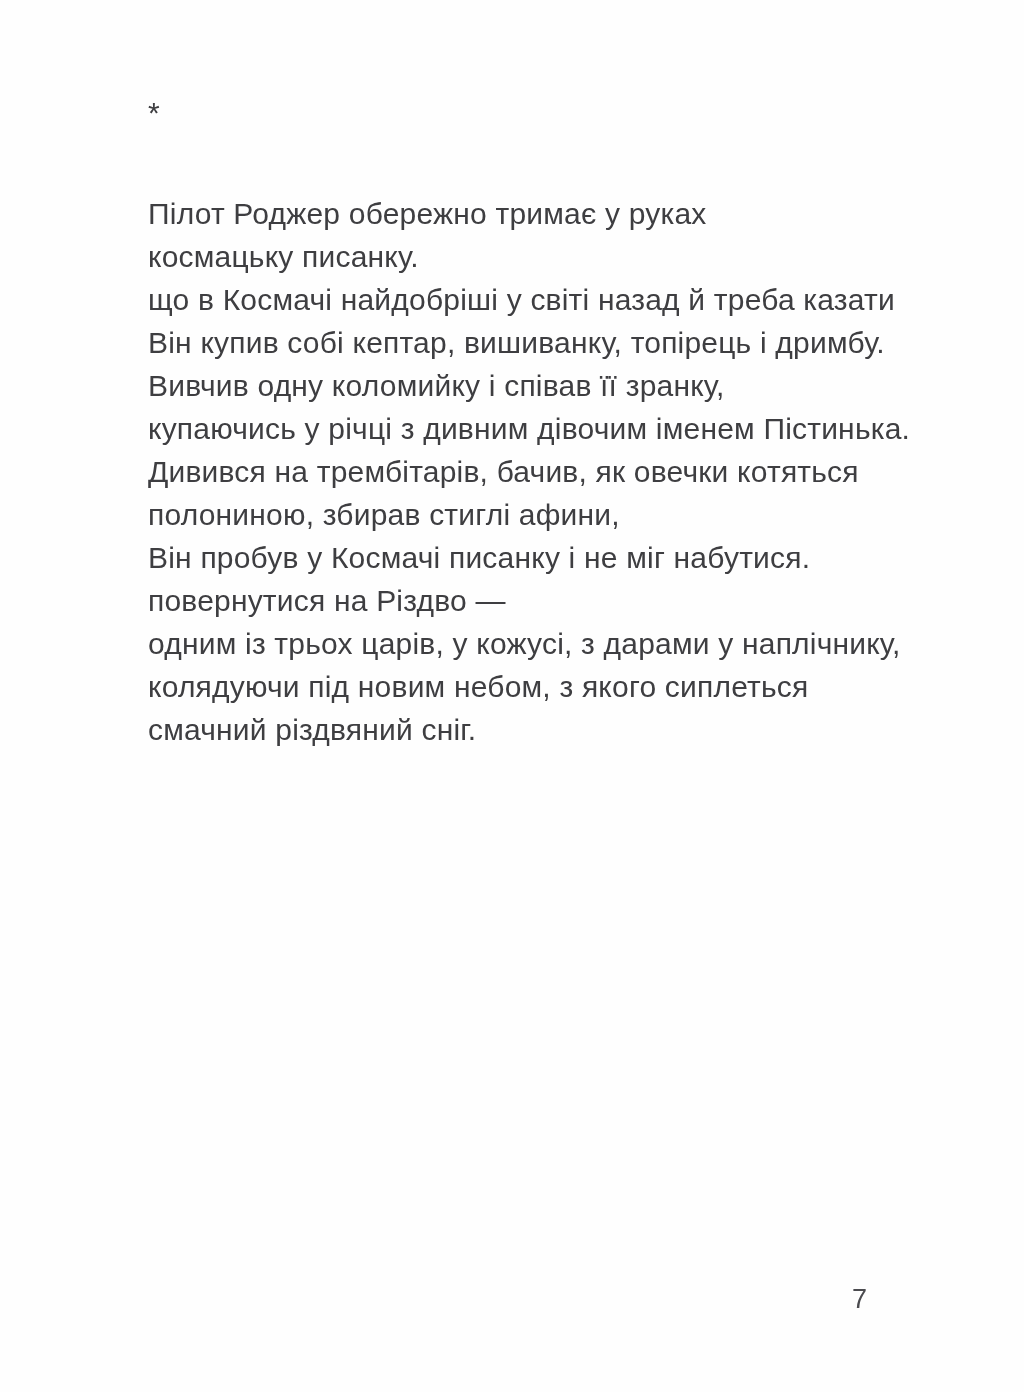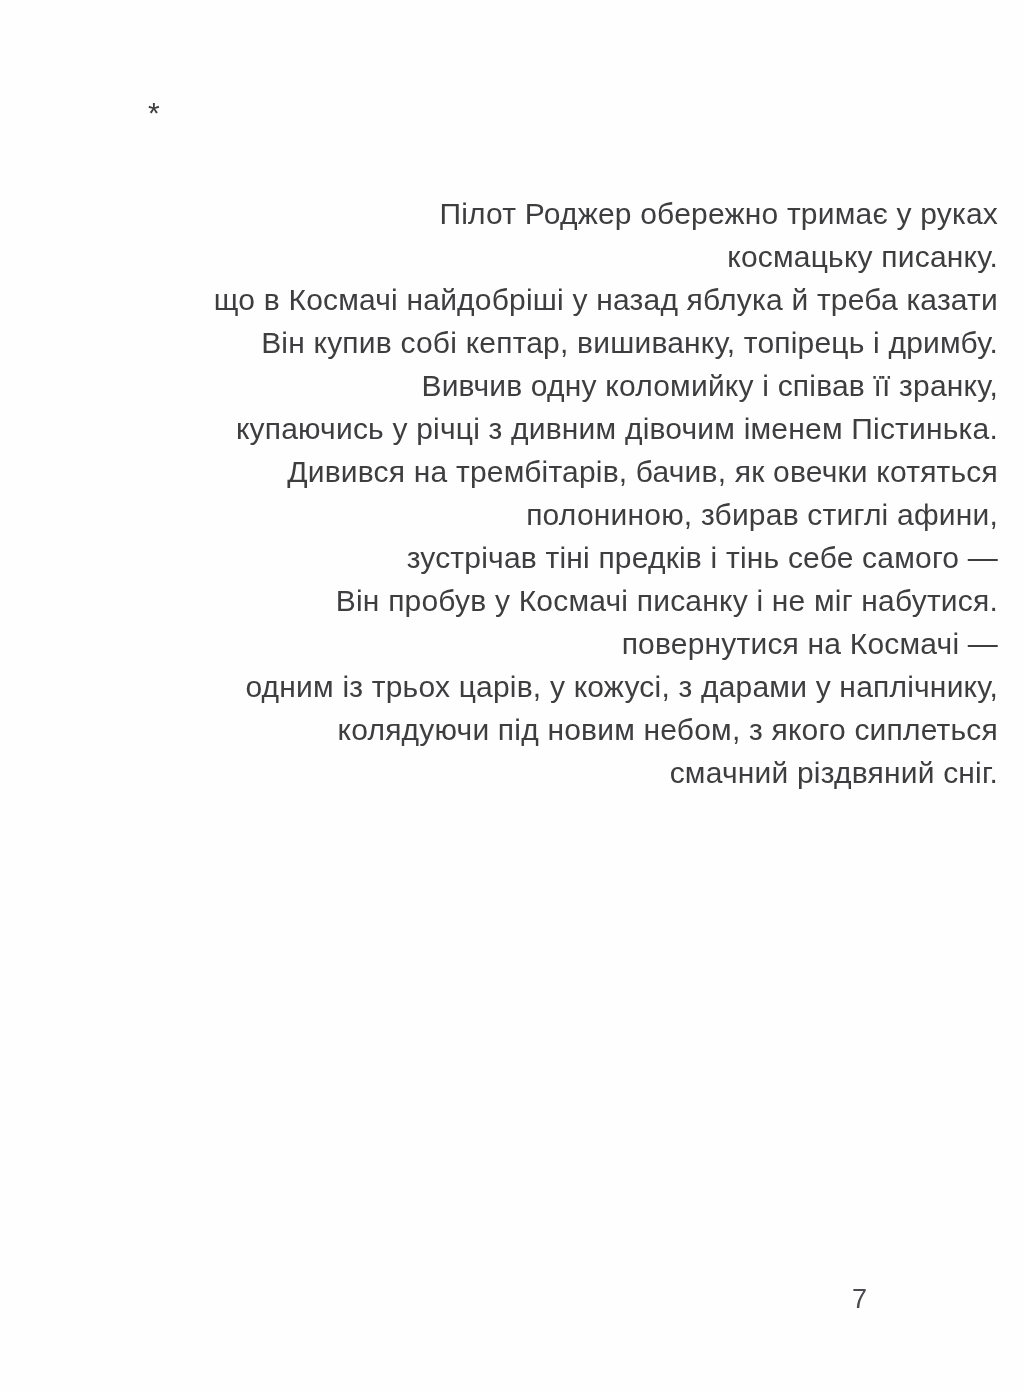--- a/index.html
+++ b/index.html
@@ -34,49 +34,47 @@
     top: 192px;
     width: 850px;
     font-size: 30px;
     line-height: 43px;
     font-weight: 400;
     color: #3e3e41;
     letter-spacing: 0.2px;
   }
   .poem .line {
     white-space: nowrap;
-    text-align: right;
   }
   .page-number {
     position: absolute;
     left: 852px;
     top: 1284px;
     font-size: 27px;
     color: #4b4b4f;
   }
 </style>
 </head>
 <body>
 
 <div class="page">
 
   <div class="section-marker">*</div>
 
   <div class="poem">
     <div class="line">Пілот Роджер обережно тримає у руках</div>
     <div class="line">космацьку писанку.</div>
-    <div class="line">що в Космачі найдобріші у назад яблука й треба казати</div>
+    <div class="line">що в Космачі найдобріші у світі назад й треба казати</div>
     <div class="line">Він купив собі кептар, вишиванку, топірець і дримбу.</div>
     <div class="line">Вивчив одну коломийку і співав її зранку,</div>
     <div class="line">купаючись у річці з дивним дівочим іменем Пістинька.</div>
     <div class="line">Дивився на трембітарів, бачив, як овечки котяться</div>
     <div class="line">полониною, збирав стиглі афини,</div>
-    <div class="line">зустрічав тіні предків і тінь себе самого —</div>
     <div class="line">Він пробув у Космачі писанку і не міг набутися.</div>
-    <div class="line">повернутися на Космачі —</div>
+    <div class="line">повернутися на Різдво —</div>
     <div class="line">одним із трьох царів, у кожусі, з дарами у наплічнику,</div>
     <div class="line">колядуючи під новим небом, з якого сиплеться</div>
     <div class="line">смачний різдвяний сніг.</div>
   </div>
 
   <div class="page-number">7</div>
 
 </div>
 
 </body></html>

